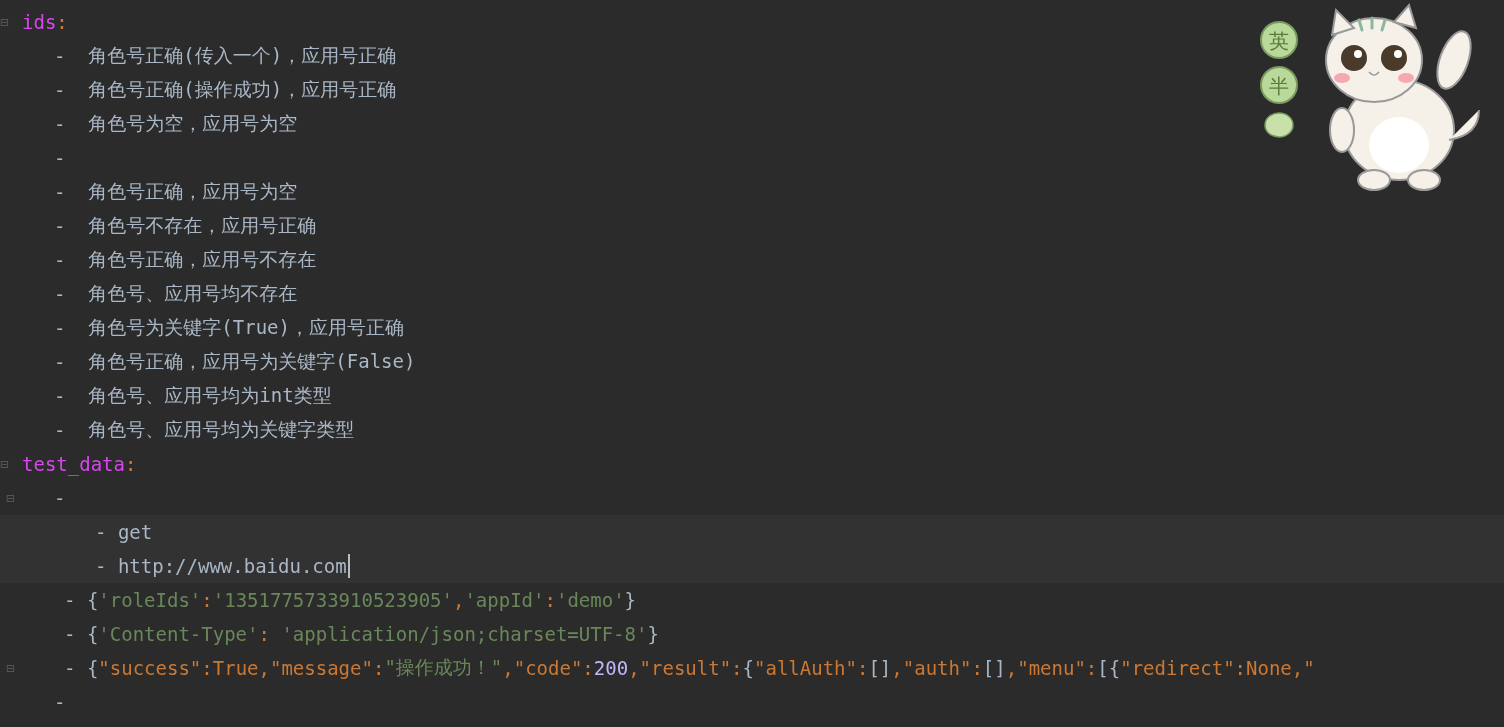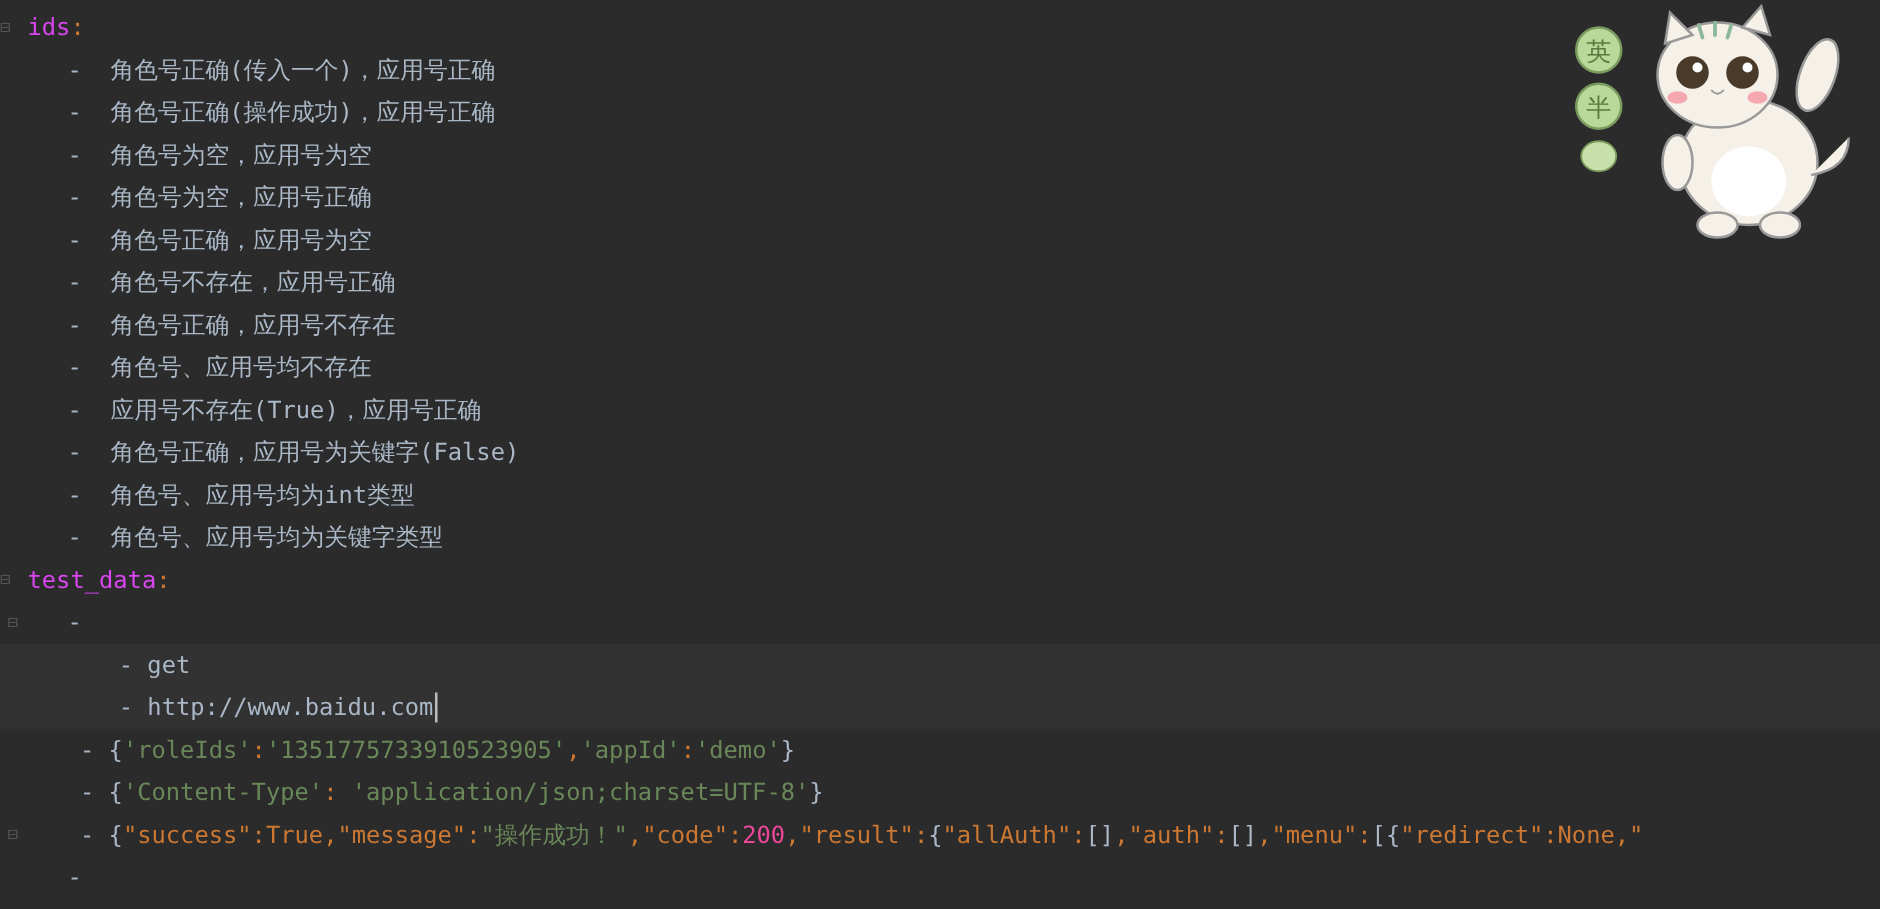--- a/index.html
+++ b/index.html
@@ -52,21 +52,21 @@
       text-align: center;
     }
     .string-single {
       color: #6a8759;
       text-align: center;
     }
     .json-string {
       color: #cc7832;
     }
     .number {
-      color: #ec4899;
+      color: #c4b5fd;
     }
     .keyword-val {
       color: #cc7832;
     }
     .brace {
       color: #a9b7c6;
     }
     .bracket {
       color: #a9b7c6;
     }
@@ -105,36 +105,36 @@
   <div class="line indent1">
     <span class="dash">-  </span><span class="text">角色号正确(传入一个)，应用号正确</span>
   </div>
   <div class="line indent1">
     <span class="dash">-  </span><span class="text">角色号正确(操作成功)，应用号正确</span>
   </div>
   <div class="line indent1">
     <span class="dash">-  </span><span class="text">角色号为空，应用号为空</span>
   </div>
   <div class="line indent1">
-    <span class="dash">-  </span><span class="text">角色号为空，应用号正确</span>
+    <span class="dash">-  </span>
   </div>
   <div class="line indent1">
     <span class="dash">-  </span><span class="text">角色号正确，应用号为空</span>
   </div>
   <div class="line indent1">
     <span class="dash">-  </span><span class="text">角色号不存在，应用号正确</span>
   </div>
   <div class="line indent1">
     <span class="dash">-  </span><span class="text">角色号正确，应用号不存在</span>
   </div>
   <div class="line indent1">
     <span class="dash">-  </span><span class="text">角色号、应用号均不存在</span>
   </div>
   <div class="line indent1">
-    <span class="dash">-  </span><span class="text">应用号不存在(True)，应用号正确</span>
+    <span class="dash">-  </span><span class="text">角色号为关键字(True)，应用号正确</span>
   </div>
   <div class="line indent1">
     <span class="dash">-  </span><span class="text">角色号正确，应用号为关键字(False)</span>
   </div>
   <div class="line indent1">
     <span class="dash">-  </span><span class="text">角色号、应用号均为int类型</span>
   </div>
   <div class="line indent1">
     <span class="dash">-  </span><span class="text">角色号、应用号均为关键字类型</span>
   </div>

